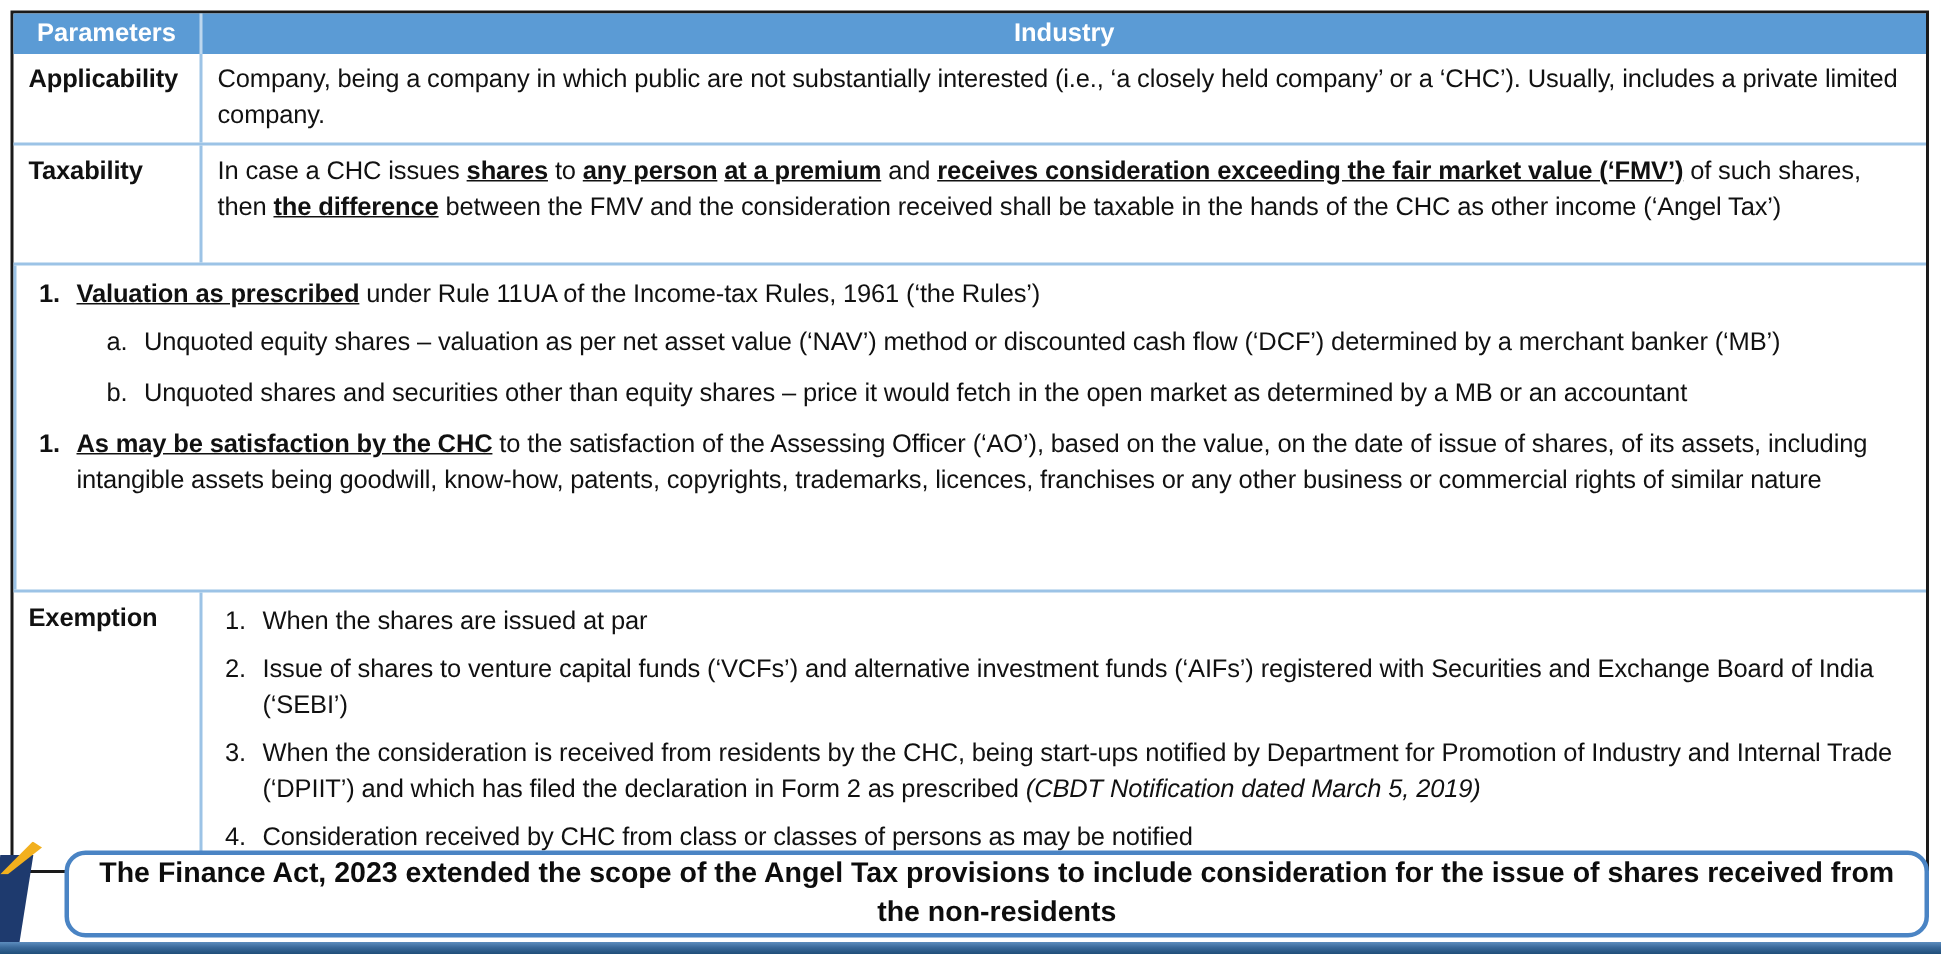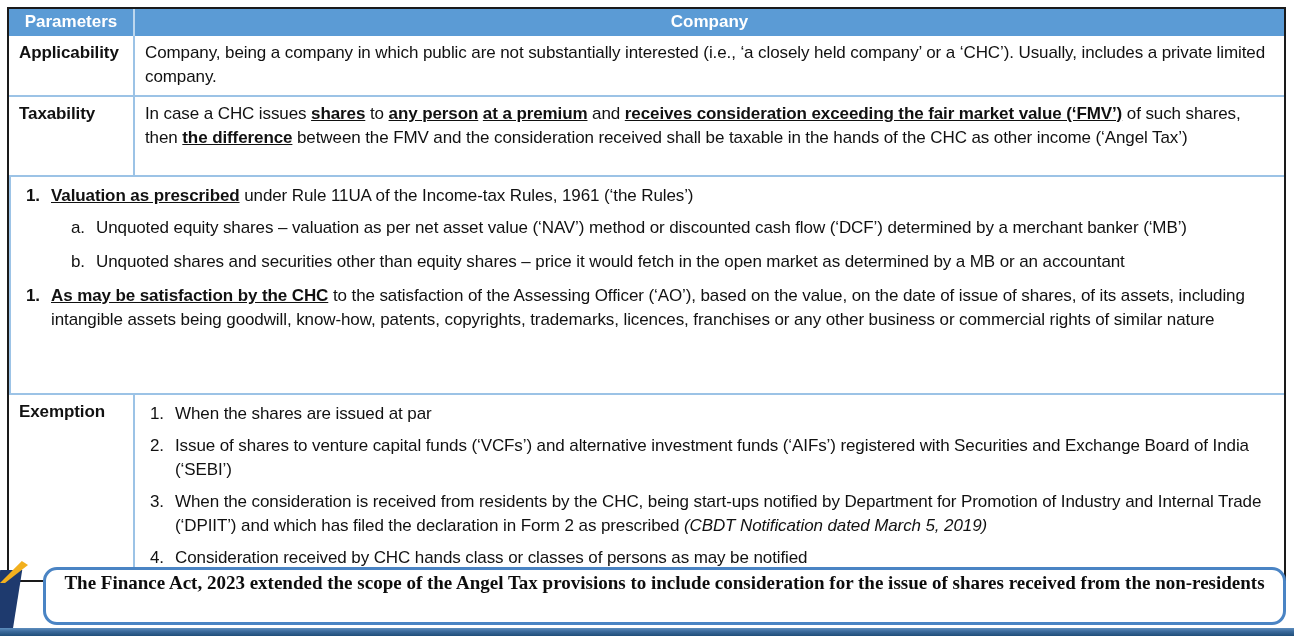--- a/index.html
+++ b/index.html
@@ -45,21 +45,21 @@
   .li.lvl2 .marker{flex:0 0 25px;box-sizing:border-box;}
   .li .txt{flex:1;}
   .bu{font-weight:bold;text-decoration:underline;}
   .it{font-style:italic;}
   .mkb{font-weight:bold;}
   
   .callout{
     position:absolute;left:43px;top:567px;width:1243px;height:58px;
     border:3px solid #4A84C4;border-radius:14px;
     box-sizing:border-box;background:#ffffff;
-    display:flex;justify-content:center;font-family:Liberation Serif, serif;
+    display:flex;justify-content:center;
   }
   .callout-text{
     font-size:19px;font-weight:bold;line-height:26px;
     text-align:center;color:#0d0d0d;padding:0 12px;
   }
   
   .ribbon-navy{
     position:absolute;left:-5px;top:570px;width:22px;height:66px;
     background:#1E3A6E;transform:skewX(-9deg);
   }
@@ -75,21 +75,21 @@
   }
 </style>
 </head>
 <body>
 
 <div class="page">
 
   <div class="doc-table">
     <div class="thead">
       <div class="th param">Parameters</div>
-      <div class="th comments">Company</div>
+      <div class="th comments">Industry</div>
     </div>
     <div id="table-body">
         <div class="tr r-applicability">
           <div class="td param">Applicability</div>
           <div class="td comments">
             <div class="para"><span class="txt"><span>Company, being a company in which public are not substantially interested (i.e., ‘a closely held company’ or a ‘CHC’). Usually, includes a private limited company.</span></span></div>
           </div>
         </div>
         <div class="tr r-taxability">
           <div class="td param">Taxability</div>
@@ -127,21 +127,21 @@
             <div class="li lvl1">
               <span class="marker">2.</span>
               <span class="txt"><span>Issue of shares to venture capital funds (‘VCFs’) and alternative investment funds (‘AIFs’) registered with Securities and Exchange Board of India (‘SEBI’)</span></span>
             </div>
             <div class="li lvl1">
               <span class="marker">3.</span>
               <span class="txt"><span>When the consideration is received from residents by the CHC, being start-ups notified by Department for Promotion of Industry and Internal Trade (‘DPIIT’) and which has filed the declaration in Form 2 as prescribed </span><span class="it">(CBDT Notification dated March 5, 2019)</span></span>
             </div>
             <div class="li lvl1">
               <span class="marker">4.</span>
-              <span class="txt"><span>Consideration received by CHC hands class or classes of persons as may be notified</span></span>
+              <span class="txt"><span>Consideration received by CHC from class or classes of persons as may be notified</span></span>
             </div>
           </div>
         </div>
       </div>
   </div>
 
   <div class="ribbon-navy"></div>
   <div class="ribbon-gold"></div>
 
   <div class="callout">

